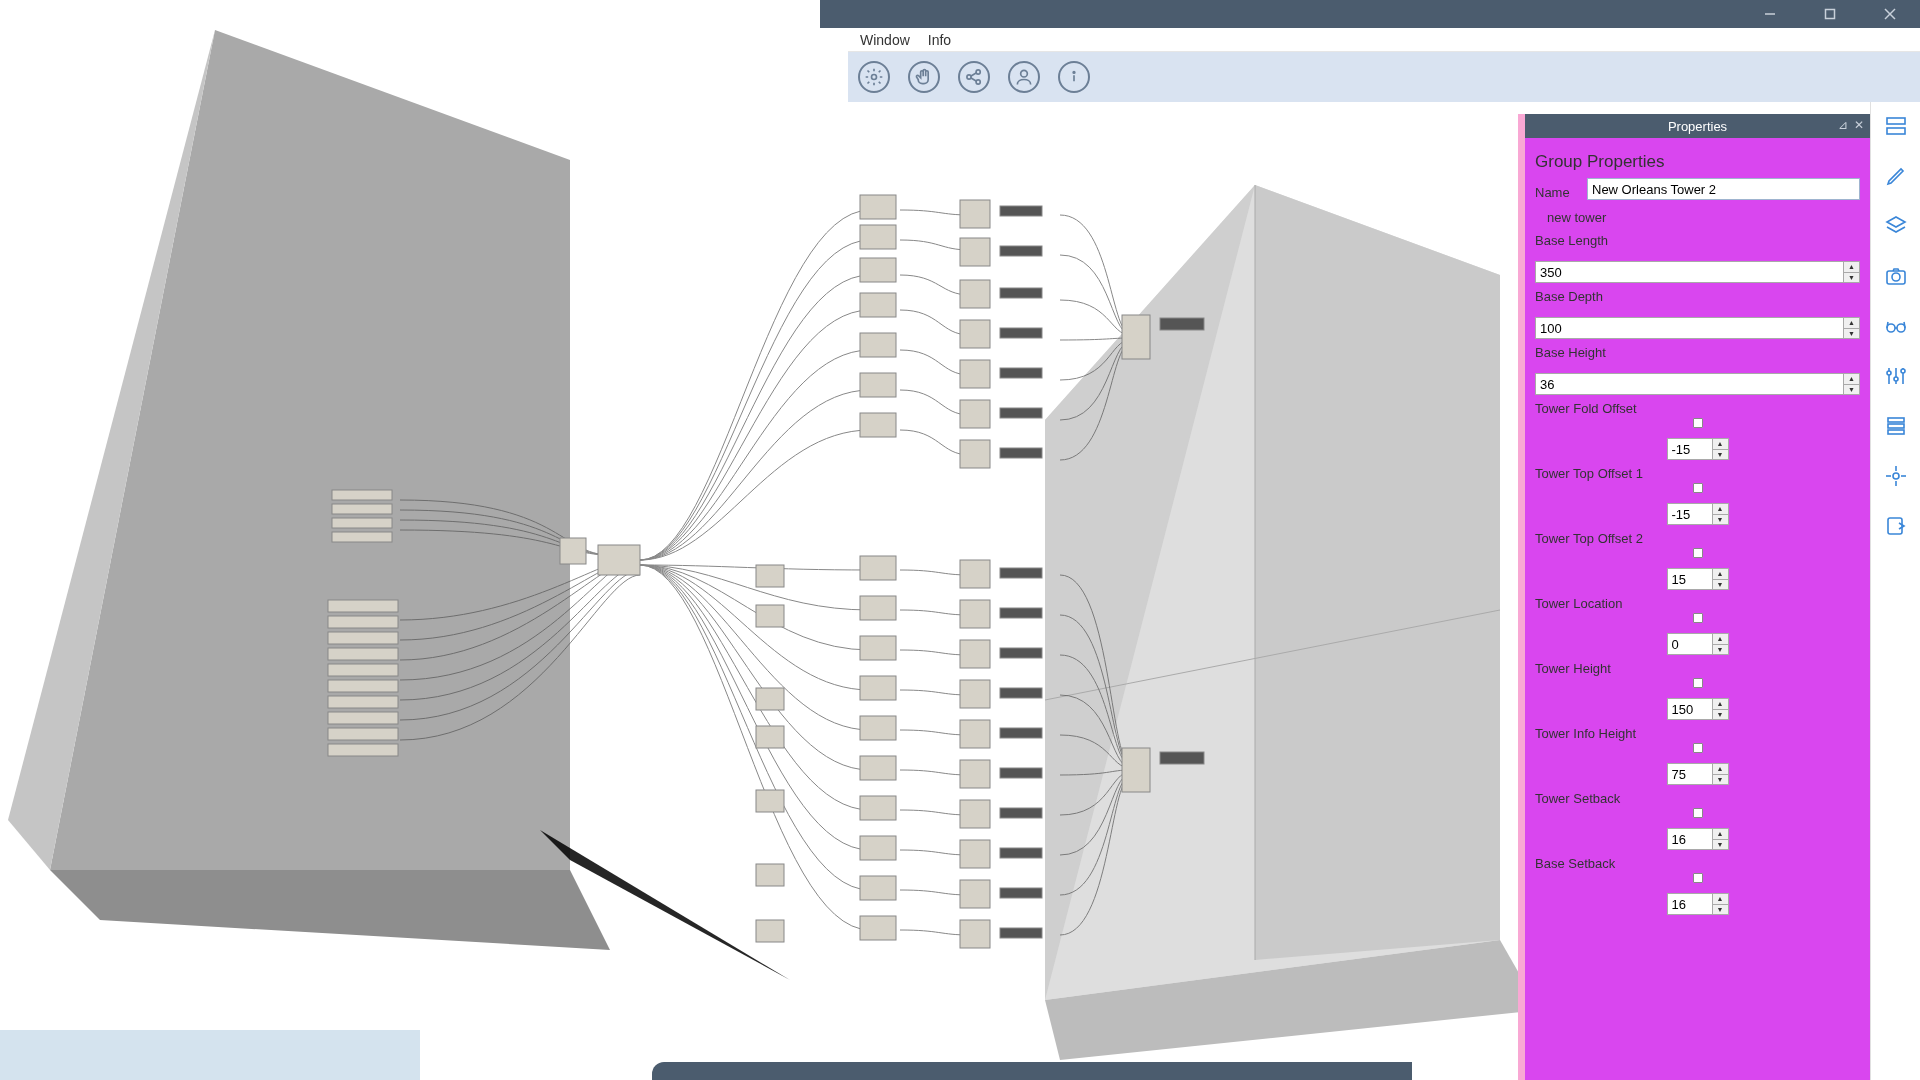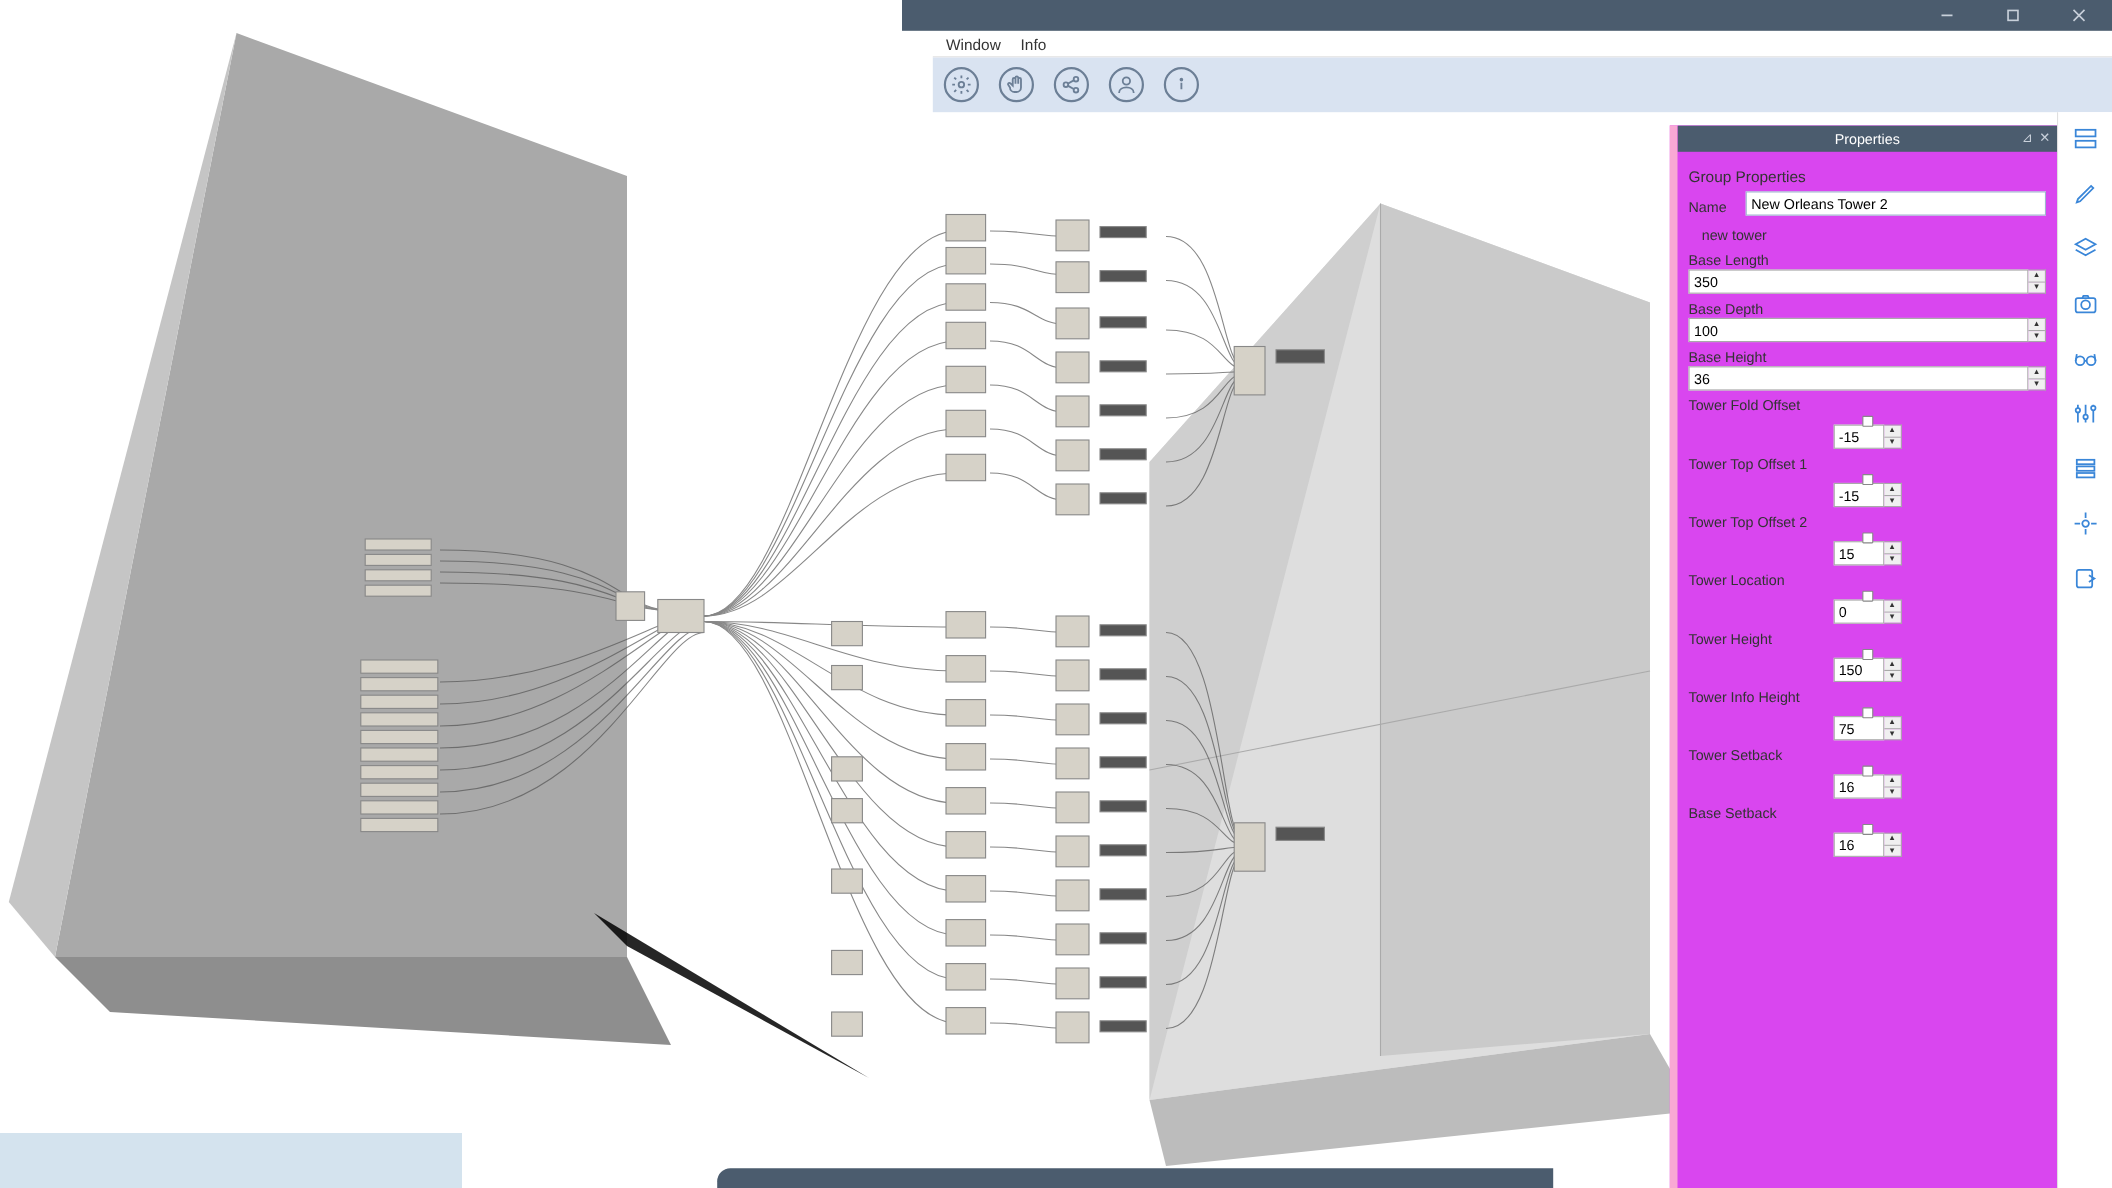--- a/index.html
+++ b/index.html
@@ -58,29 +58,29 @@
   .prop-title {
     background: #4b5c6e; color: #fff; height: 24px; display: flex; align-items: center;
     justify-content: center; font-size: 13px; position: relative;
   }
   .prop-title .pin, .prop-title .close {
     position: absolute; top: 4px; color: #c8d0da; font-size: 12px; cursor: pointer;
   }
   .prop-title .pin { right: 22px; }
   .prop-title .close { right: 6px; }
   .prop-body { padding: 8px 10px 20px 10px; }
-  .prop-section-label { font-size: 14px; margin: 6px 0 6px 0; }
+  .prop-section-label { font-size: 17px; margin: 6px 0 6px 0; }
   .row { margin-bottom: 6px; }
   .row-inline { display: flex; align-items: flex-end; gap: 8px; margin-bottom: 8px; }
   .row-inline label { width: 44px; }
   .row-inline input[type=text].name {
     flex: 1; border: 1px solid #9fb4cf; height: 22px; padding: 0 4px; font-size: 13px;
   }
   .numfield {
-    display: flex; align-items: stretch; width: 100%; margin-top: 1px;
+    display: flex; align-items: stretch; width: 100%; margin-top: 13px;
   }
   .numfield input {
     flex: 1; border: 1px solid #a9a9a9; height: 22px; padding: 0 4px; font-size: 13px;
   }
   .numfield .spin {
     width: 16px; display: flex; flex-direction: column; border: 1px solid #a9a9a9; border-left: none;
   }
   .numfield .spin div {
     flex: 1; font-size: 7px; display: flex; align-items: center; justify-content: center;
     background: #f0f0f0; cursor: pointer; line-height: 1;

